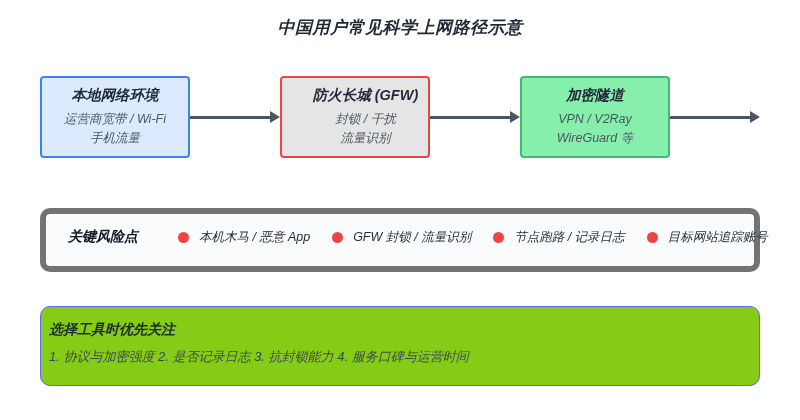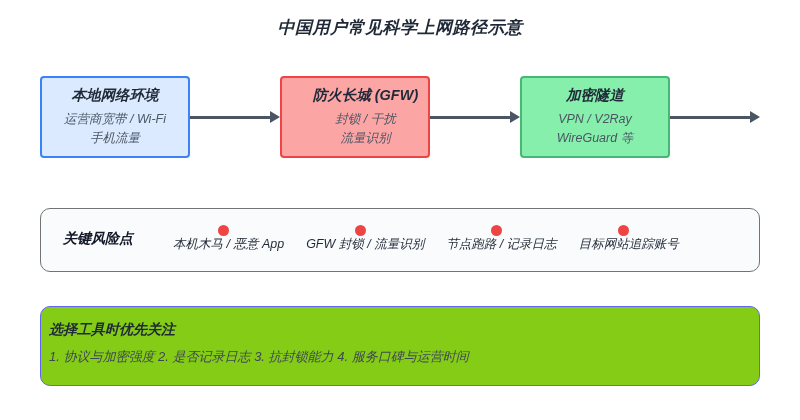--- a/index.html
+++ b/index.html
@@ -64,44 +64,43 @@
   .arrow-head {
     width: 0; height: 0;
     border-top: 6px solid transparent;
     border-bottom: 6px solid transparent;
     border-left: 10px solid #4b5563;
   }
   
   .risk-box {
     margin: 50px 40px 0 40px;
     height: 64px;
-    border: 1px solid #737373;
+    border: 6px solid #737373;
     border-radius: 10px;
     background: #fafbfc;
     padding: 14px 22px 16px 22px;
     display: flex;
-    align-items: center;
+    align-items: flex-start;
   }
   .risk-inner {
     display: flex;
     align-items: center;
   }
   .risk-label {
     font-size: 14px;
     font-weight: 700;
     color: #111827;
     margin-right: 18px;
     white-space: nowrap;
   }
   .risk-item {
     display: flex;
     align-items: center;
     margin-left: 22px;
     white-space: nowrap;
-    flex-direction: column;
   }
   .risk-dot {
     width: 11px; height: 11px;
     border-radius: 50%;
     background: #ef4444;
     margin-right: 10px;
     flex: none;
   }
   .risk-text {
     font-size: 12.5px;
@@ -140,21 +139,21 @@
       <div>运营商宽带 / Wi-Fi</div>
       <div>手机流量</div>
     </div>
   </div>
 
   <div class="flow-arrow">
     <div class="arrow-line" style="background-color: rgb(75, 85, 99);"></div>
     <div class="arrow-head" style="border-left-color: rgb(75, 85, 99);"></div>
   </div>
 
-  <div class="node" style="background-color: #fca5a5; border-color: rgb(239, 68, 68); padding-left: 21px;">
+  <div class="node" style="background-color: #e5e5e5; border-color: rgb(239, 68, 68); padding-left: 21px;">
     <div class="node-title">防火长城 (GFW)</div>
     <div class="node-sub">
       <div>封锁 / 干扰</div>
       <div>流量识别</div>
     </div>
   </div>
 
   <div class="flow-arrow">
     <div class="arrow-line" style="background-color: rgb(75, 85, 99);"></div>
     <div class="arrow-head" style="border-left-color: rgb(75, 85, 99);"></div>

